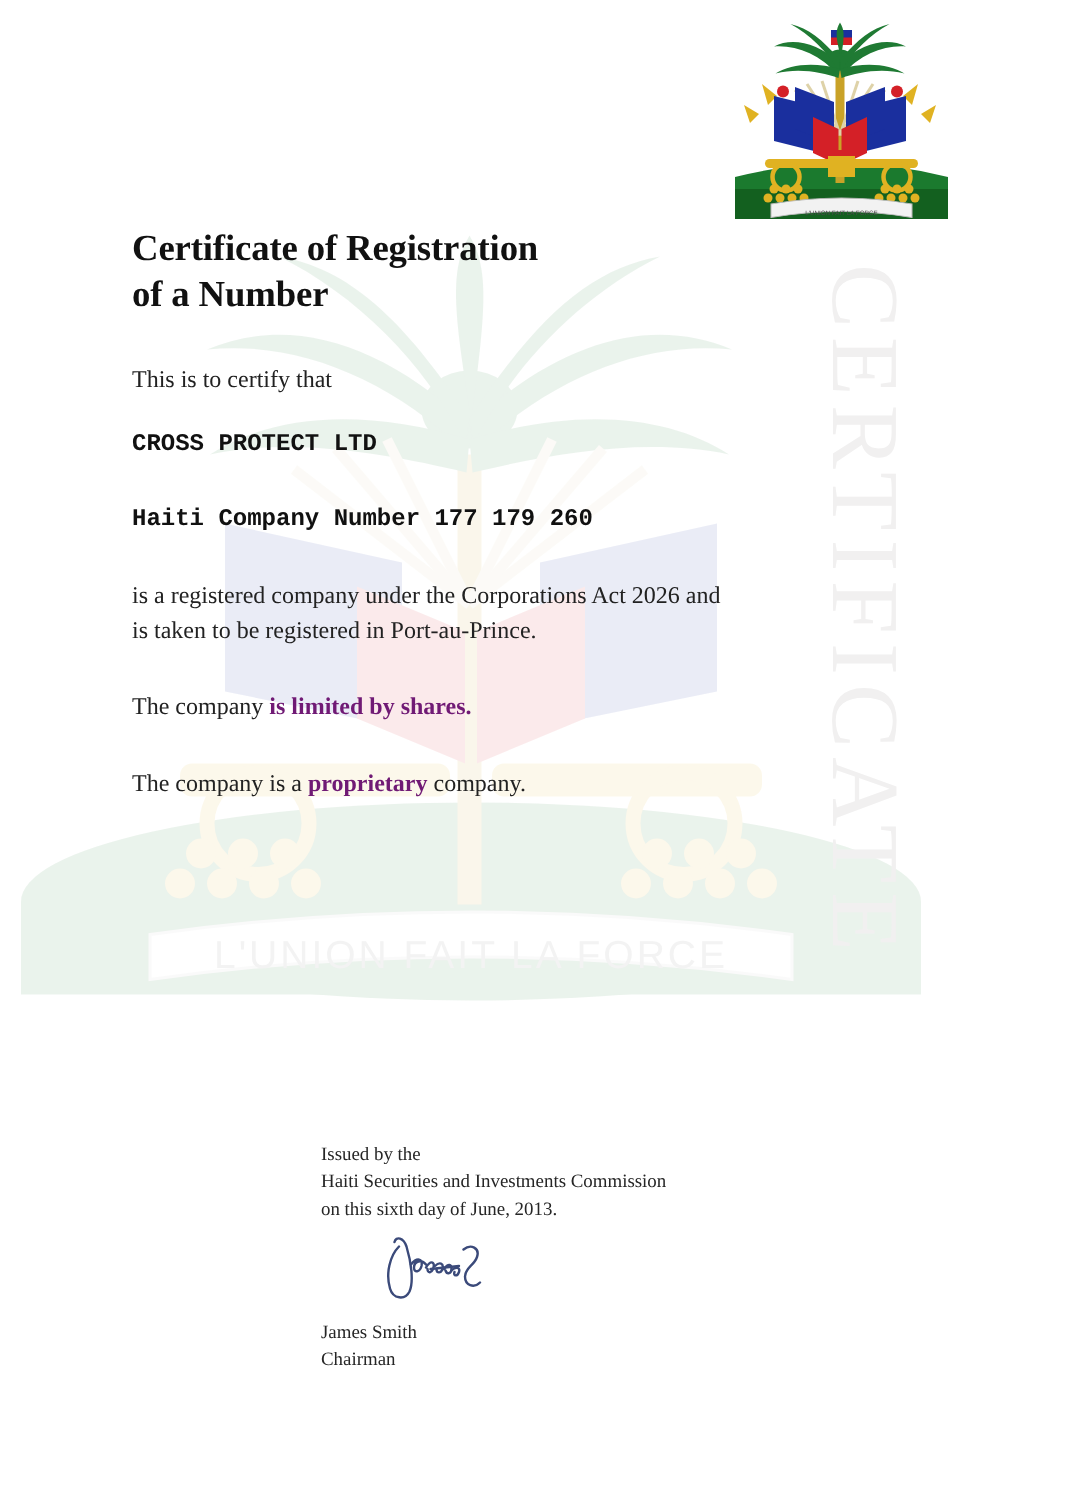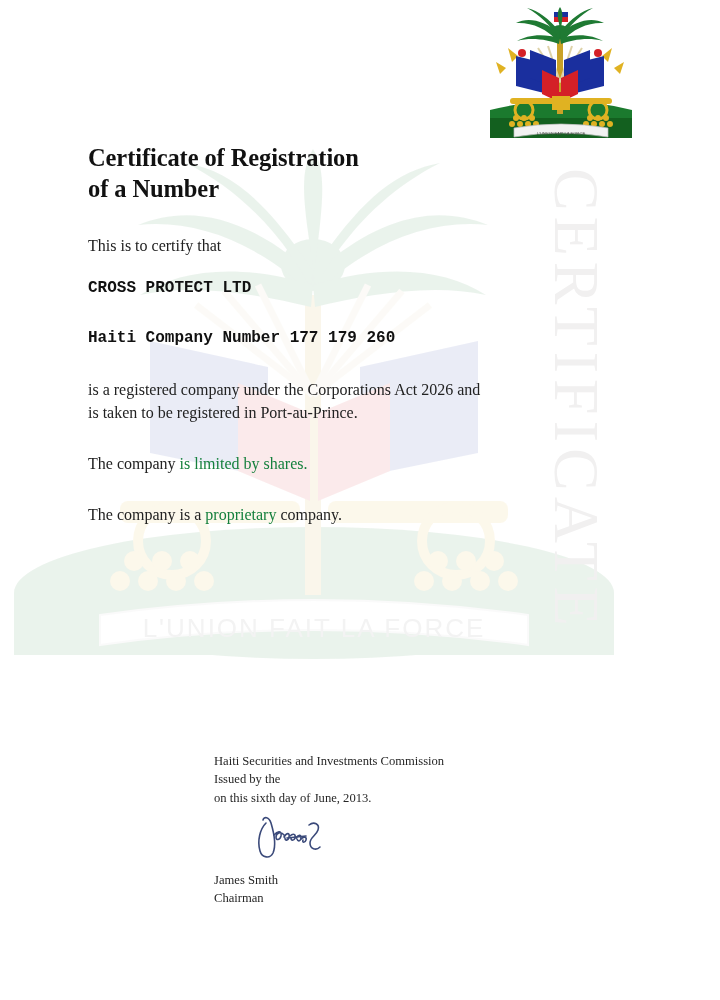--- a/index.html
+++ b/index.html
@@ -14,20 +14,21 @@
     color: #1a1a1a;
     position: relative;
     overflow: hidden;
   }
 
   
   #page {
     position: absolute;
     inset: 0;
     background: #ffffff;
+    margin-top: 8px;
   }
 
   
   #bg-watermark {
     position: absolute;
     left: 0;
     top: 145px;
     width: 628px;
     height: 530px;
     opacity: 0.085;
@@ -80,21 +81,21 @@
     color: #111111;
     letter-spacing: -0.1px;
   }
   .para {
     font-size: 16px;
     line-height: 1.32;
     margin: 0 0 29px 0;
     color: #222222;
   }
   .para.twoline { line-height: 1.45; }
-  .para b { font-weight: normal; color: #15803d; }
+  .para b { font-weight: bold; color: #701a75; }
   .para.strong { font-weight: bold; color: #111111; font-family: Liberation Mono, monospace; }
   .para.sub { margin-bottom: 22px; }
 
   
   #footer {
     position: absolute;
     left: 214px;
     top: 752px;
     width: 380px;
     z-index: 3;
@@ -296,22 +297,22 @@
       <span>is taken to be registered in Port-au-Prince.</span>
     </p>
 
     <p class="para"><span>The company </span><b>is limited by shares.</b></p>
 
     <p class="para"><span>The company is a </span><b>proprietary</b><span> company.</span></p>
 
   </div>
 
   <div id="footer">
+    <div class="footer-line">Issued by the</div>
     <div class="footer-line">Haiti Securities and Investments Commission</div>
-    <div class="footer-line">Issued by the</div>
     <div class="footer-line">on this sixth day of June, 2013.</div>
 
     <div id="signature">
       <svg viewBox="0 0 80 52" xmlns="http://www.w3.org/2000/svg">
         <g fill="none" stroke="#3b4a7a" stroke-width="1.6" stroke-linecap="round">
           <path d="M12 12 C6 18 3 30 6 40 C8 47 16 48 19 42 C22 35 20 22 17 12 C15 6 10 5 9 9"></path>
           <path d="M20 24 C24 19 28 20 27 25 C26 29 22 30 22 26 C22 22 27 20 30 24"></path>
           <path d="M30 26 C33 21 36 22 35 26 C34 30 31 30 31 27"></path>
           <path d="M36 25 C39 22 42 23 41 27 C40 30 37 30 37 27"></path>
           <path d="M42 27 C45 23 47 24 47 27 C47 30 44 31 43 28"></path>

